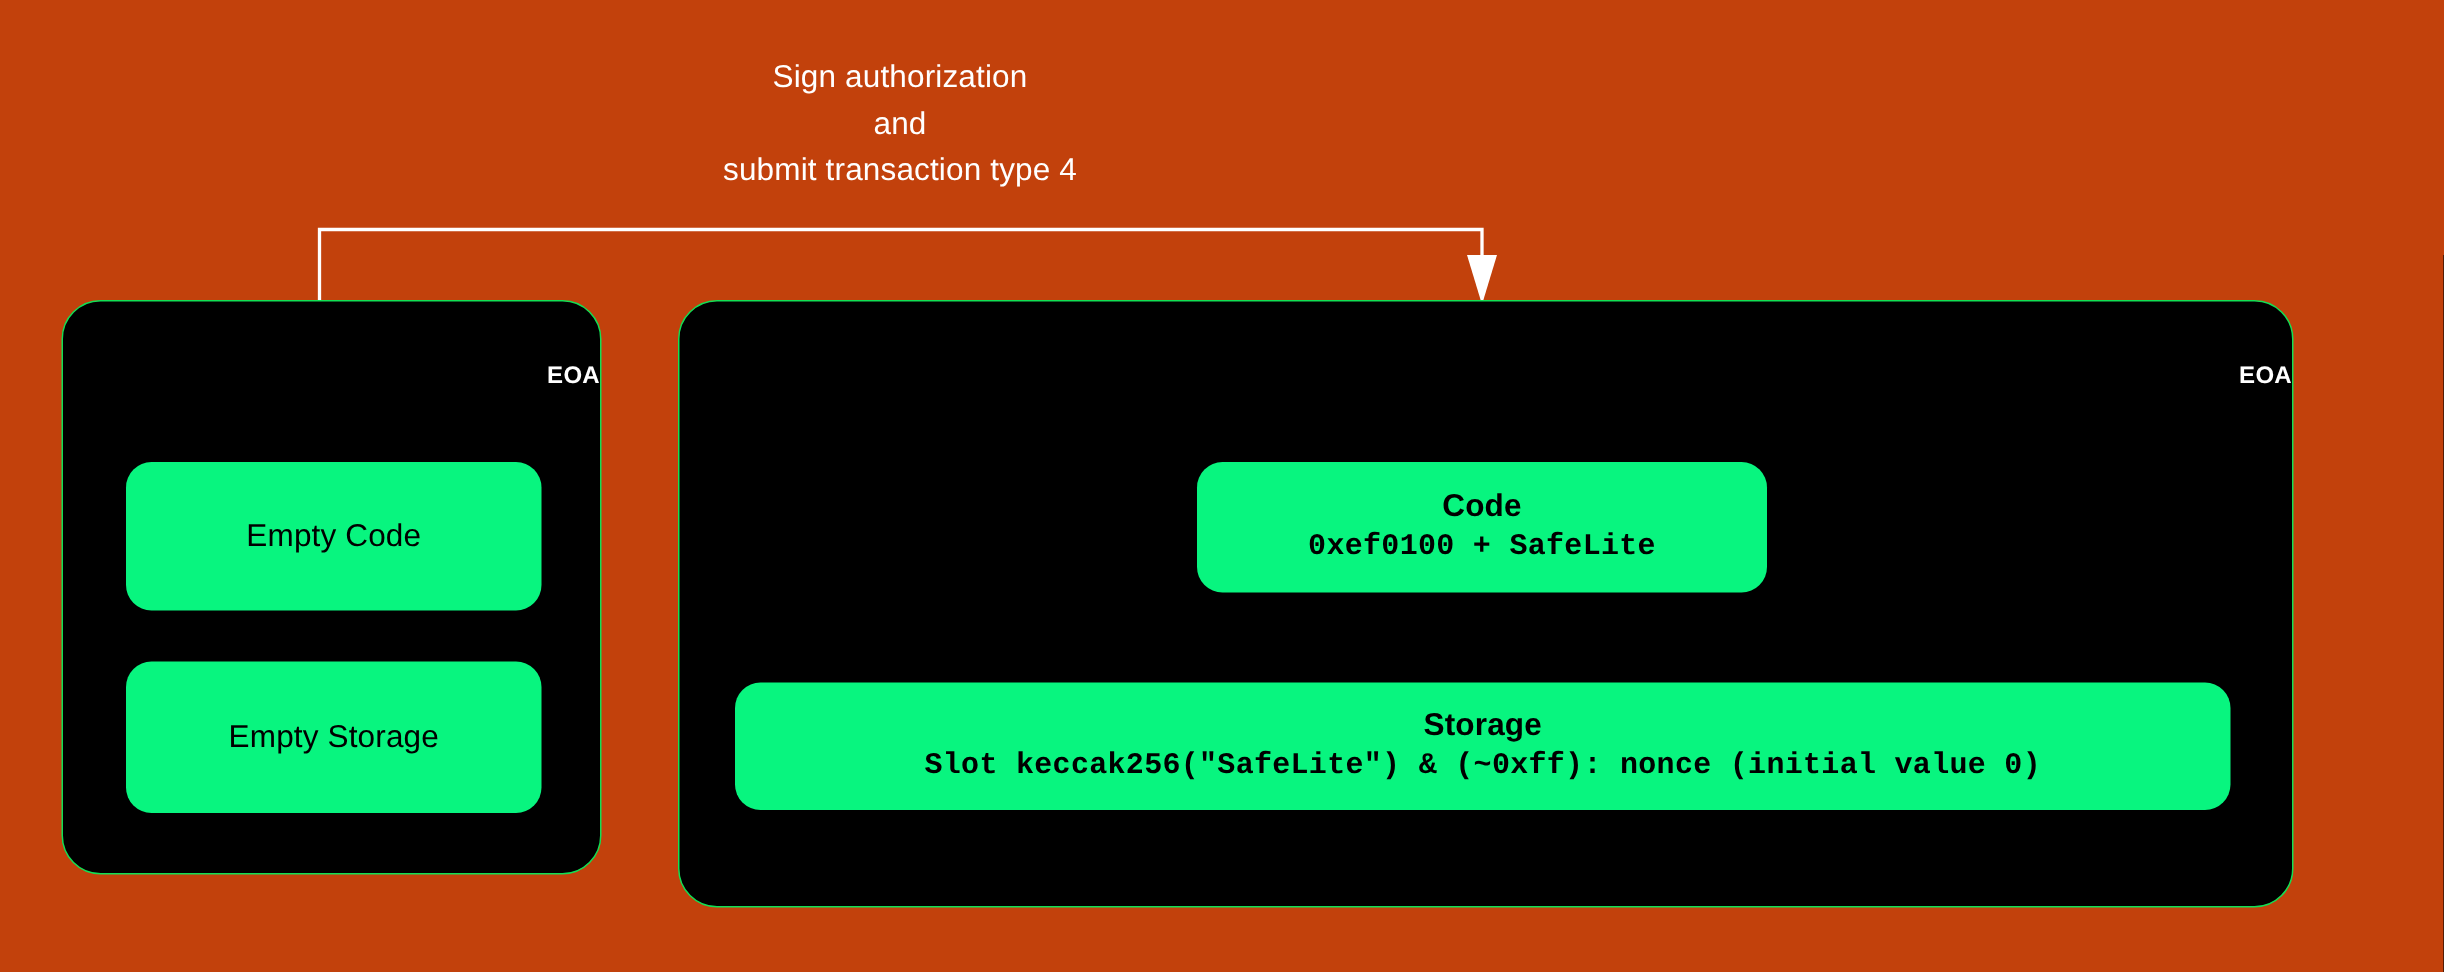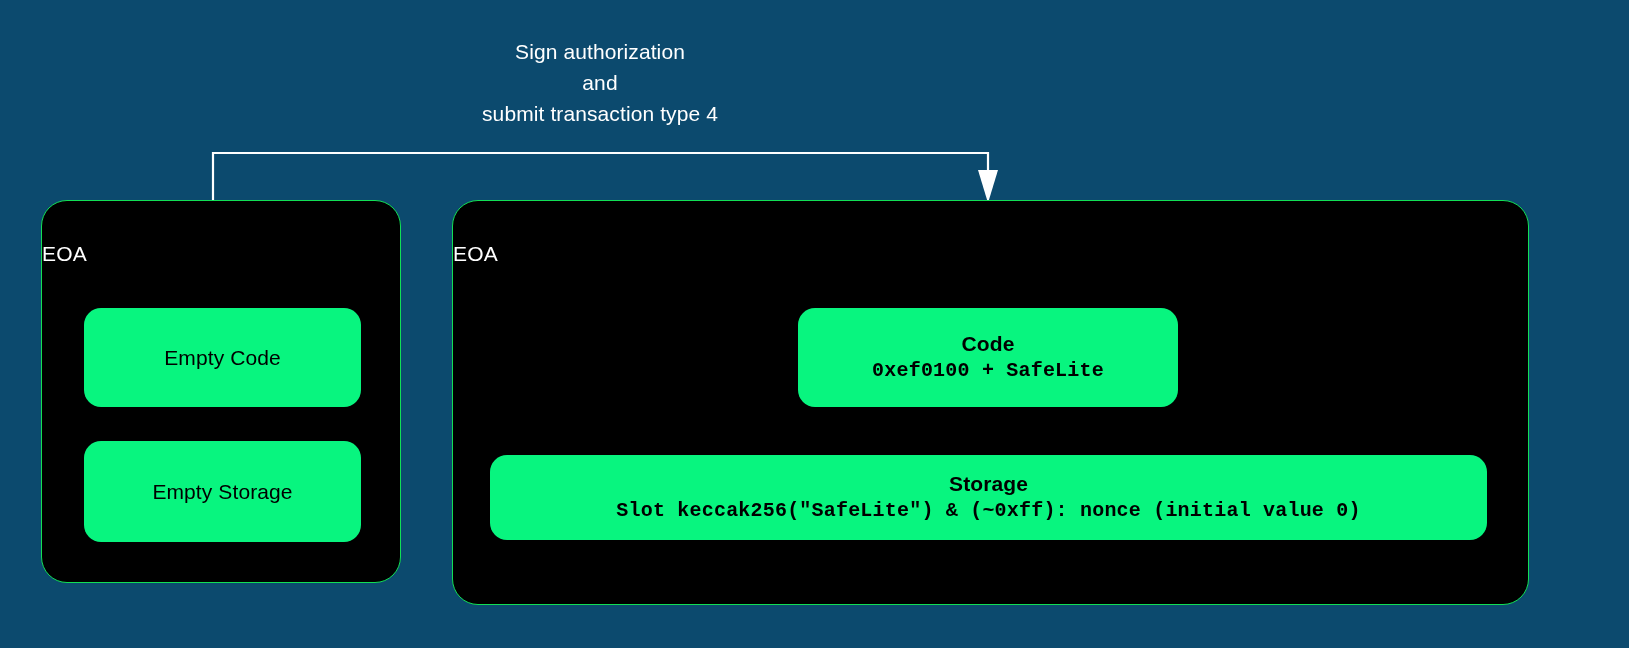--- a/index.html
+++ b/index.html
@@ -8,21 +8,21 @@
     width: 1629px;
     height: 648px;
     background: #000000;
     overflow: hidden;
   }
 
   #stage {
     position: relative;
     width: 1629px;
     height: 648px;
-    background: #0c4a6e;
+    background: #c2410c;
     font-family: "Liberation Sans", sans-serif;
     -webkit-font-smoothing: antialiased;
   }
 
   
   .caption {
     position: absolute;
     left: 380px;
     top: 36px;
     width: 440px;
@@ -53,24 +53,24 @@
     background: #000000;
   }
 
   .panel-left  { left: 41px;  top: 200px; width: 360px;  height: 383px; }
   .panel-right { left: 452px; top: 200px; width: 1077px; height: 405px; }
 
   .panel-title {
     position: absolute;
     left: 0;
     right: 0;
-    text-align: left;
+    text-align: right;
     color: #ffffff;
-    font-size: 21px;
-    font-weight: 400;
+    font-size: 16px;
+    font-weight: 700;
     letter-spacing: 0.2px;
   }
   .panel-left  .panel-title { top: 41px; }
   .panel-right .panel-title { top: 41px; }
 
   
   .card {
     position: absolute;
     background: #08F57F;
     border-radius: 17px;
@@ -105,21 +105,21 @@
     line-height: 28px;
     letter-spacing: 0.2px;
     white-space: nowrap;
   }
 
   
   .card-empty-code    { left: 84px; top: 308px; width: 277px; height: 99px; }
   .card-empty-storage { left: 84px; top: 441px; width: 277px; height: 101px; }
 
   
-  .card-code    { left: 798px; top: 308px; width: 380px; height: 99px; }
+  .card-code    { left: 798px; top: 308px; width: 380px; height: 87px; }
   .card-storage { left: 490px; top: 455px; width: 997px; height: 85px; }
 </style>
 </head>
 <body>
 
 <div id="stage">
 
   <div class="caption">Sign authorization
 and
 submit transaction type 4</div>

